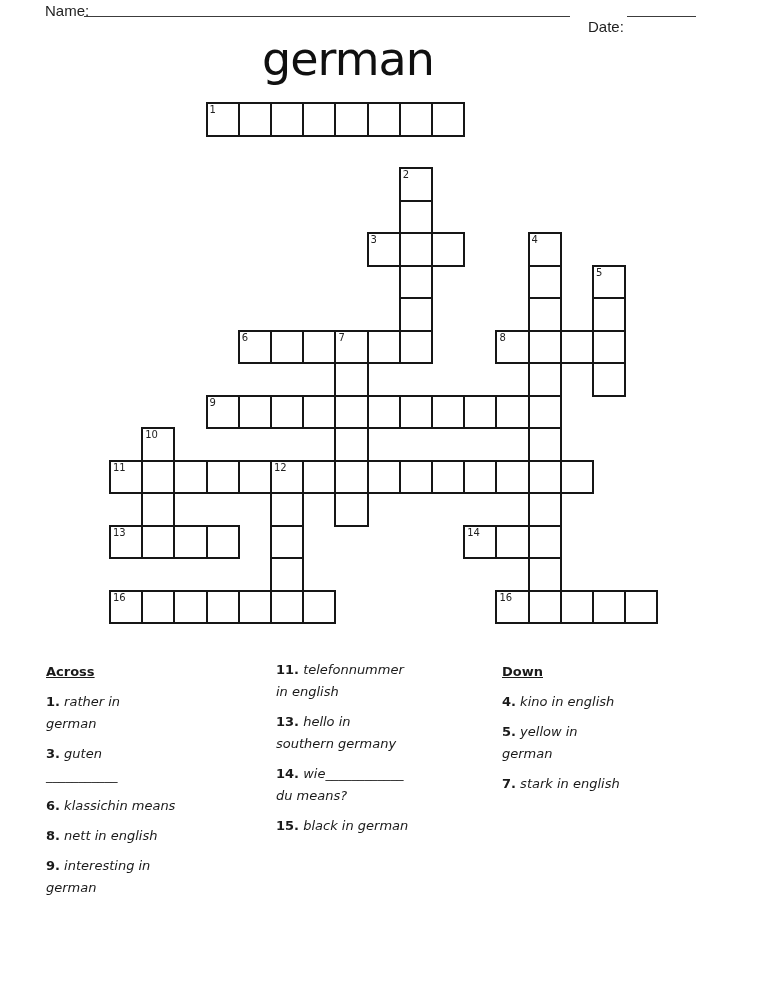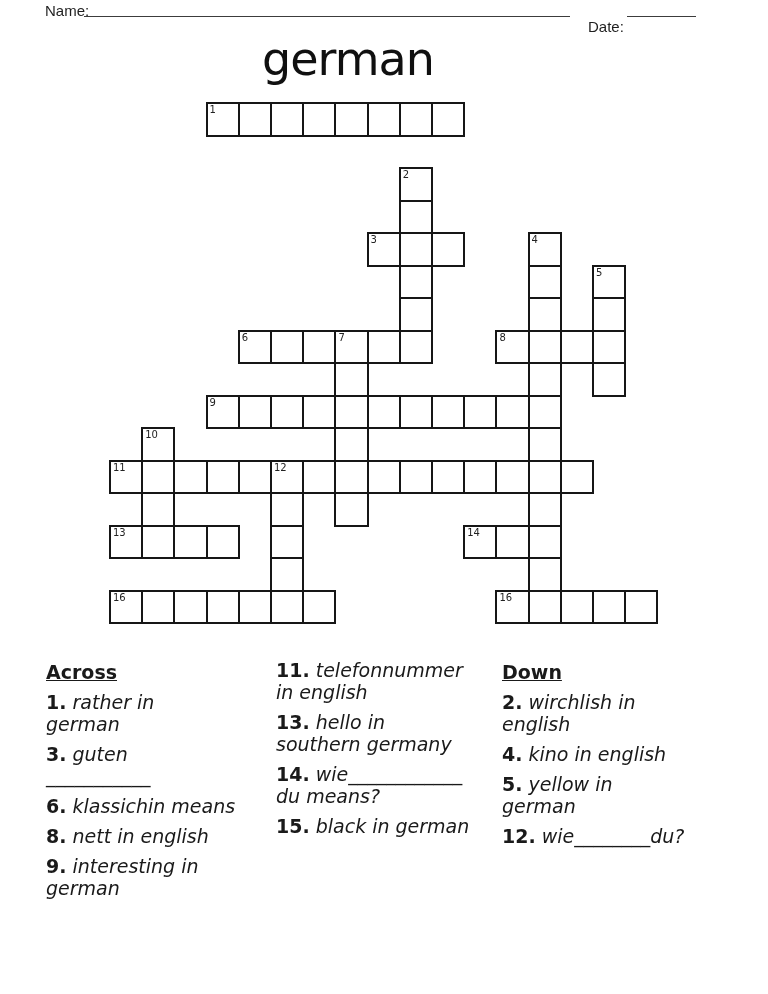--- a/index.html
+++ b/index.html
@@ -19,21 +19,21 @@
   #title{position:absolute;left:0;right:0;top:32px;text-align:center;
          font-size:46px;font-weight:400;color:#101010;letter-spacing:-1px;}
 
   
   #grid{position:absolute;left:0;top:0;width:768px;height:660px;}
   .cell{position:absolute;box-sizing:border-box;border:2px solid #161616;background:#fff;}
   .cellnum{position:absolute;top:0px;left:2px;font-size:10px;line-height:12px;
            color:#222;font-weight:400;}
 
   
-  .clue-col{position:absolute;font-size:19px;line-height:22px;color:#1a1a1a;}
+  .clue-col{position:absolute;font-size:13px;line-height:22px;color:#1a1a1a;}
   #clue-col-0{left:46px;top:661px;width:228px;}
   #clue-col-1{left:276px;top:659px;width:228px;}
   #clue-col-2{left:502px;top:661px;width:220px;}
   .clue-heading{font-weight:bold;text-decoration:underline;margin:0 0 8px 0;}
   .clue-item{margin:0 0 8px 0;}
   .clue-item b{font-weight:bold;}
   .clue-text{white-space:pre-line;font-style:italic;}
 </style>
 </head>
 <body>
@@ -186,21 +186,19 @@
       <div class="clue-item"><b>11.</b><span class="clue-text"> telefonnummer
 in english</span></div>
       <div class="clue-item"><b>13.</b><span class="clue-text"> hello in
 southern germany</span></div>
       <div class="clue-item"><b>14.</b><span class="clue-text"> wie____________
 du means?</span></div>
       <div class="clue-item"><b>15.</b><span class="clue-text"> black in german</span></div>
     </div>
   <div id="clue-col-2" class="clue-col">
       <div class="clue-heading">Down</div>
-      <div class="clue-item"><b>2.</b><span class="clue-text"> wirchlish in
-english</span></div>
       <div class="clue-item"><b>4.</b><span class="clue-text"> kino in english</span></div>
       <div class="clue-item"><b>5.</b><span class="clue-text"> yellow in
 german</span></div>
-      <div class="clue-item"><b>12.</b><span class="clue-text"> wie________du?</span></div>
+      <div class="clue-item"><b>7.</b><span class="clue-text"> stark in english</span></div>
     </div>
 
 </div>
 
 </body></html>

